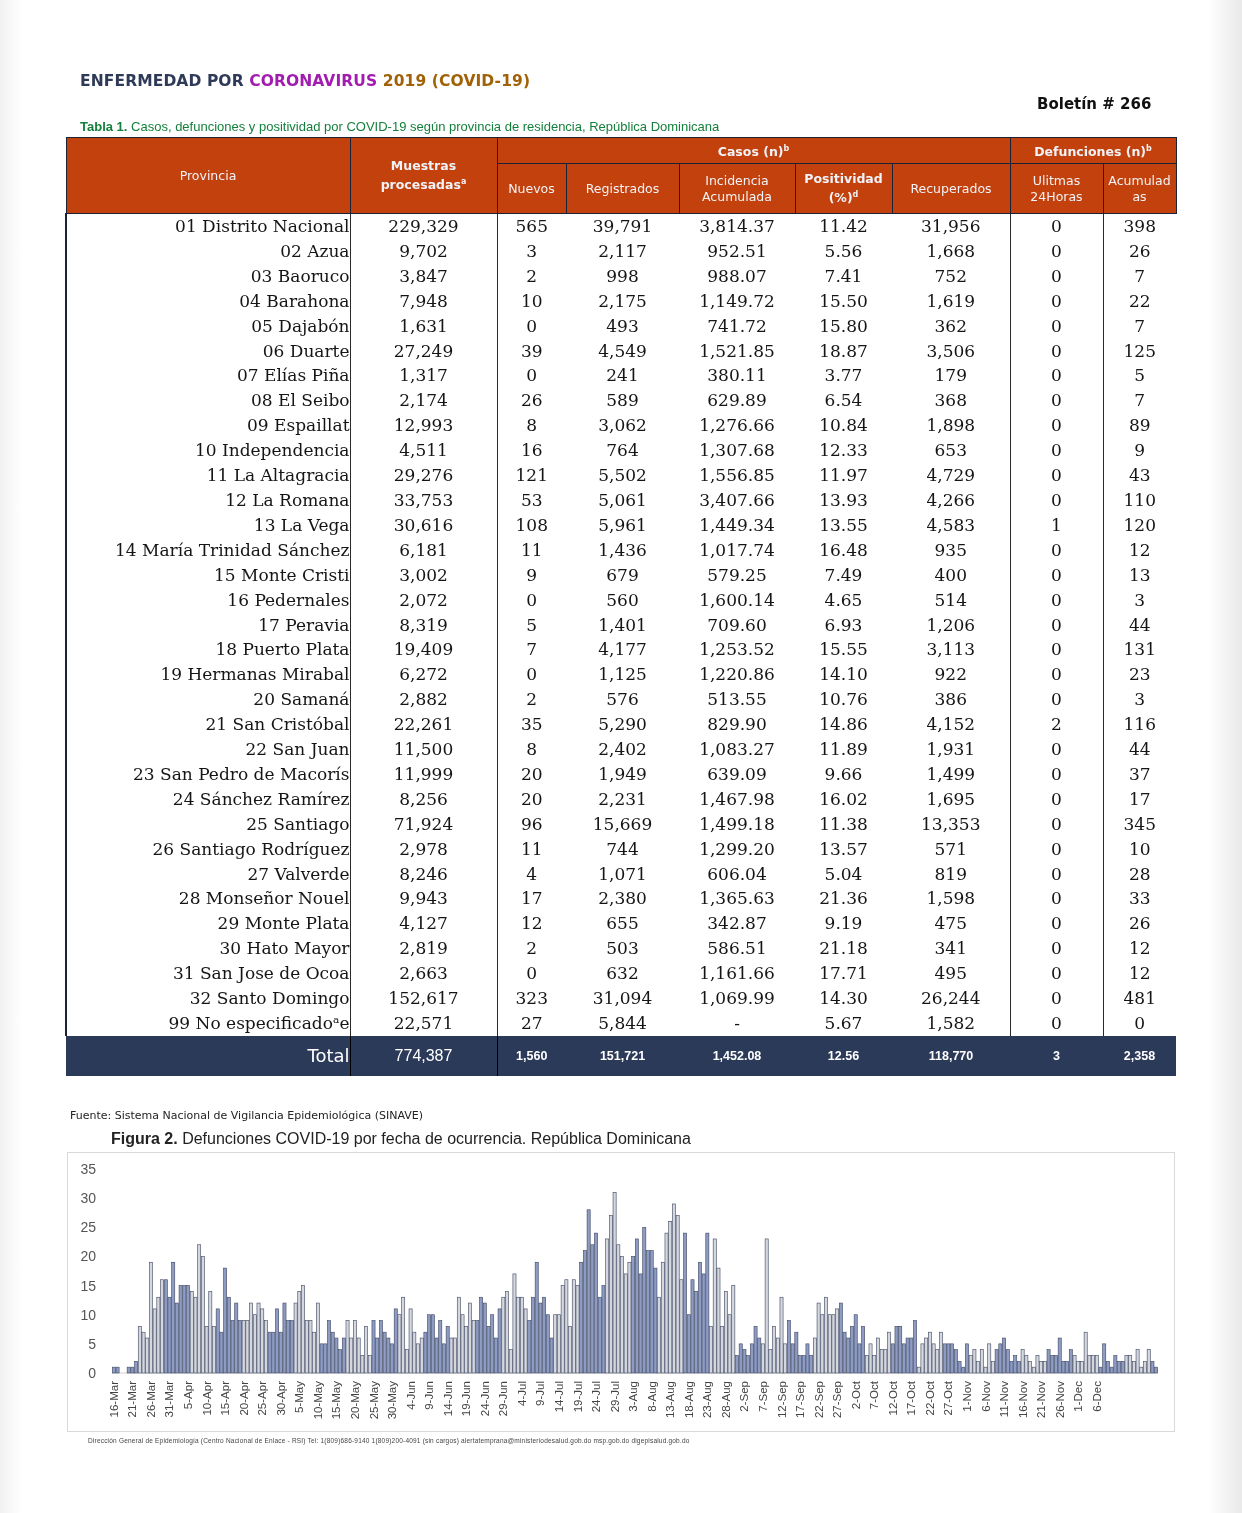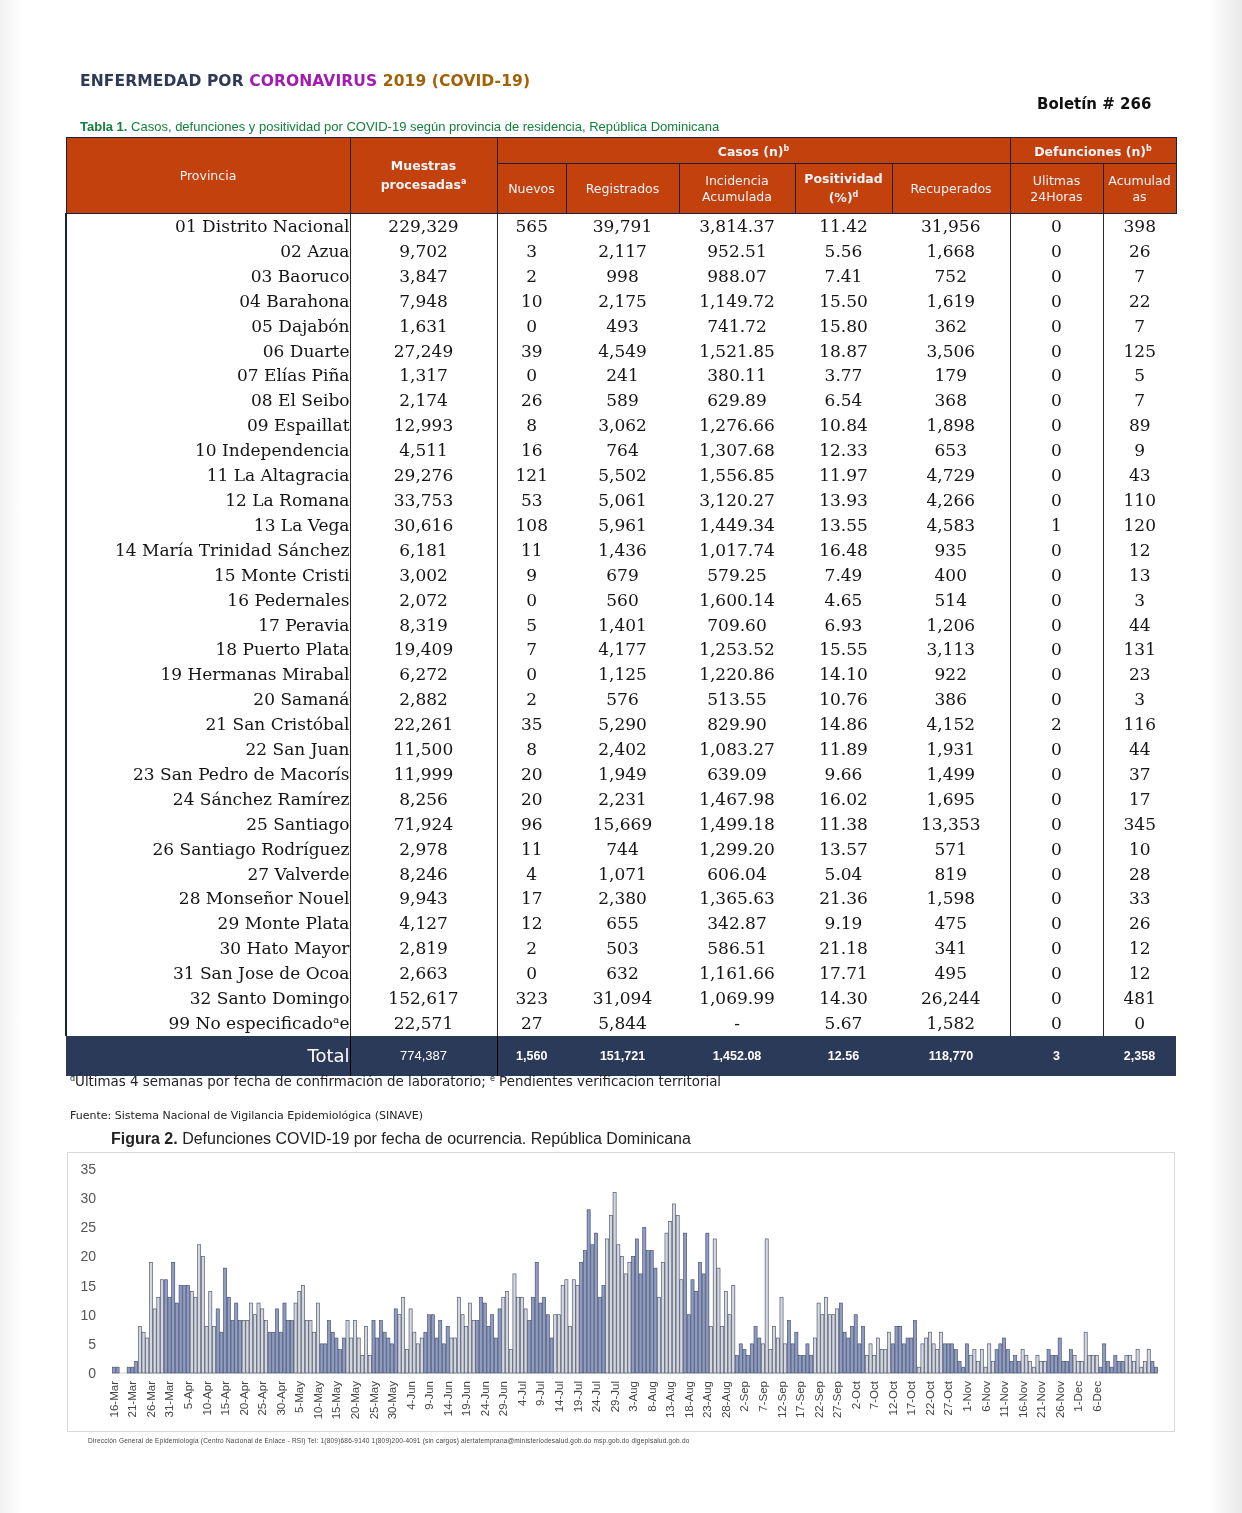--- a/index.html
+++ b/index.html
@@ -15,21 +15,21 @@
 
   table.data { position:absolute; left:65px; top:137px; width:1110px; border-collapse:collapse; table-layout:fixed; font-family:"DejaVu Serif", serif; }
   table.data th { background:#c2410c; color:#f1f3f8; font-weight:normal; font-family:"DejaVu Sans", sans-serif; font-size:12.5px; border:1px solid #1c2236; padding:0; line-height:16px; }
   table.data th.bold { font-weight:bold; }
   table.data th sup { font-size:8px; }
   table.data td { font-size:17px; text-align:center; padding:0; height:24.9px; line-height:24.9px; border-left:1px solid #2a2a2a; border-right:1px solid #2a2a2a; white-space:nowrap; color:#151515; }
   table.data td.prov { text-align:right; padding-left:3px; border-left:2px solid #1c2236; }
   table.data td.nogrid { border-left:none; border-right:none; }
   table.data tr.total td { background:#2c3a5a; color:#ffffff; font-size:12.5px; font-weight:bold; font-family:"Liberation Sans Narrow","Liberation Sans", sans-serif; border:none; height:40px; line-height:24px; }
   table.data tr.total td.prov { font-size:18px; font-weight:normal; font-family:"DejaVu Sans", sans-serif; }
-  table.data tr.total td.muestras { font-weight:normal; font-size:13px; border-left:1px solid #000; border-right:1px solid #000;margin-top:48px; }
+  table.data tr.total td.muestras { font-weight:normal; font-size:16px; border-left:1px solid #000; border-right:1px solid #000;margin-top:48px; }
 
   .notes { position:absolute; left:70px; top:1069px; font-family:"DejaVu Sans", sans-serif; font-size:13.4px; color:#222; line-height:20px; }
   .notes sup { font-size:8px; }
   .source { position:absolute; left:70px; top:1109px; font-family:"DejaVu Sans", sans-serif; font-weight:normal; font-size:11px; color:#222; }
   .fig-caption { position:absolute; left:111px; top:1130px; font-size:16px; color:#222; }
   .fig-caption b { font-weight:bold; }
 
   .chart-box { position:absolute; left:67px; top:1152px; width:1106px; height:278px; border:1px solid #d9d9d9; background:#fff; }
   .chart-box svg { position:absolute; left:0; top:0; }
   .footer { position:absolute; left:88px; top:1437px; font-size:6.5px; color:#444; white-space:nowrap; letter-spacing:0.2px; }
@@ -198,21 +198,21 @@
         <td class="nogrid">11.97</td>
         <td class="nogrid">4,729</td>
         <td>0</td>
         <td class="nogrid">43</td>
       </tr>
       <tr>
         <td class="prov">12 La Romana</td>
         <td>33,753</td>
         <td class="nogrid">53</td>
         <td class="nogrid">5,061</td>
-        <td class="nogrid">3,120.27</td>
+        <td class="nogrid">3,407.66</td>
         <td class="nogrid">13.93</td>
         <td class="nogrid">4,266</td>
         <td>0</td>
         <td class="nogrid">110</td>
       </tr>
       <tr>
         <td class="prov">13 La Vega</td>
         <td>30,616</td>
         <td class="nogrid">108</td>
         <td class="nogrid">5,961</td>
@@ -450,21 +450,20 @@
         <td>1,452.08</td>
         <td>12.56</td>
         <td>118,770</td>
         <td>3</td>
         <td>2,358</td>
       </tr>
     </tbody>
 </table>
 
 <div class="notes">
-  <div><sup>d</sup><span>Últimas 4 semanas por fecha de confirmación de laboratorio; </span><sup>e</sup><span> Pendientes verificacion territorial</span></div>
 </div>
 <div class="source">Fuente: Sistema Nacional de Vigilancia Epidemiológica (SINAVE)</div>
 
 <div class="fig-caption">
   <b>Figura 2.</b><span> Defunciones COVID-19 por fecha de ocurrencia. República Dominicana</span>
 </div>
 
 <div class="chart-box">
   <svg id="chart-svg" width="1106" height="278">
       <text x="28" y="225" text-anchor="end" font-size="14" fill="#555" font-family="Liberation Sans, sans-serif">0</text>

